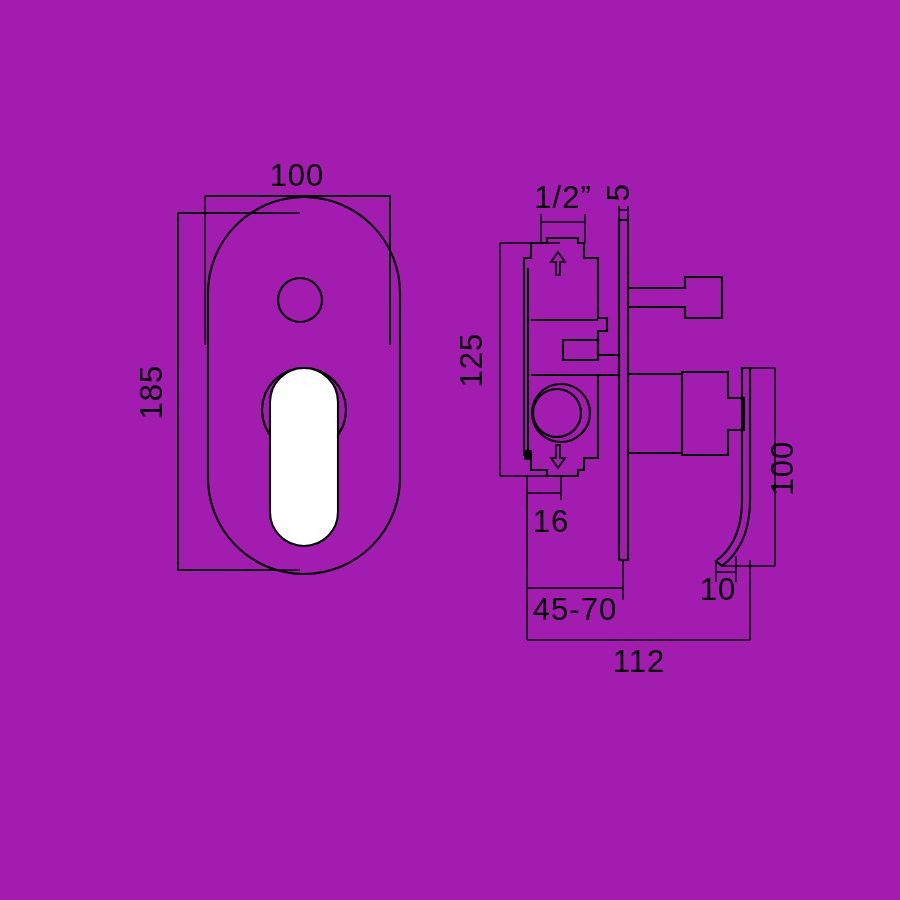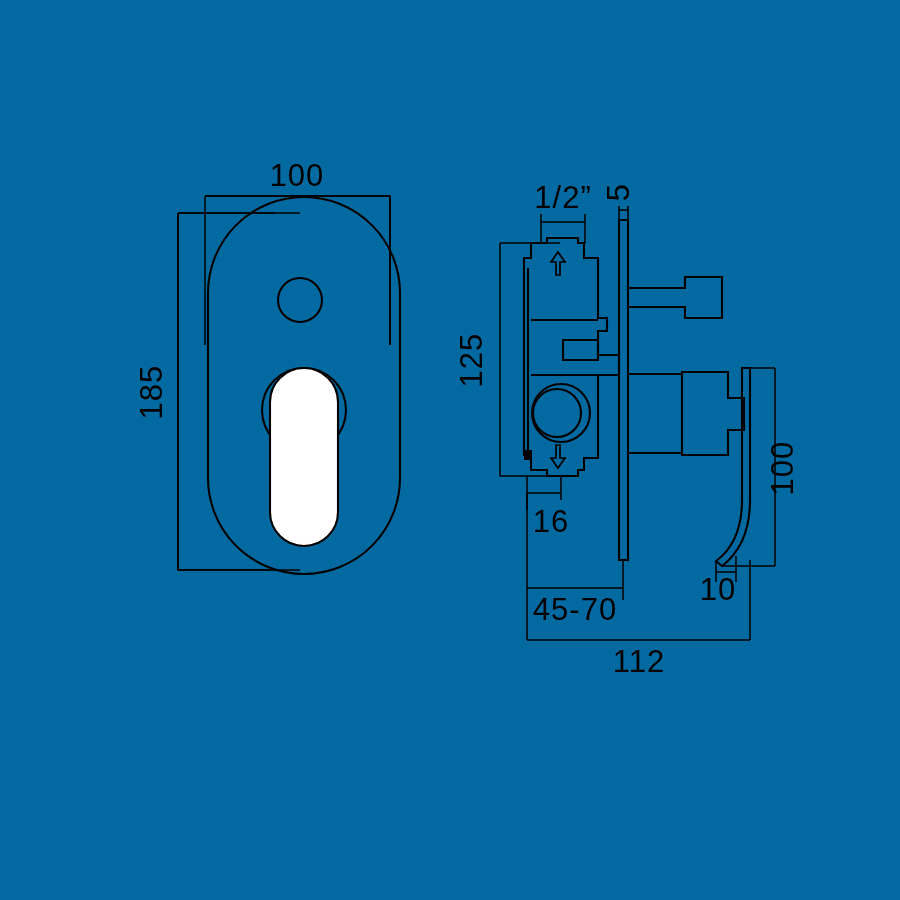--- a/index.html
+++ b/index.html
@@ -10,21 +10,21 @@
   body {
     width: 900px;
     height: 900px;
     font-family: "Liberation Sans", sans-serif;
     overflow: hidden;
   }
   #drawing-root {
     position: relative;
     width: 900px;
     height: 900px;
-    background: #0369a1;
+    background: #a21caf;
   }
   svg#tech-drawing {
     display: block;
     width: 900px;
     height: 900px;
   }
   .outline {
     fill: none;
     stroke: #000000;
     stroke-width: 2.1;

